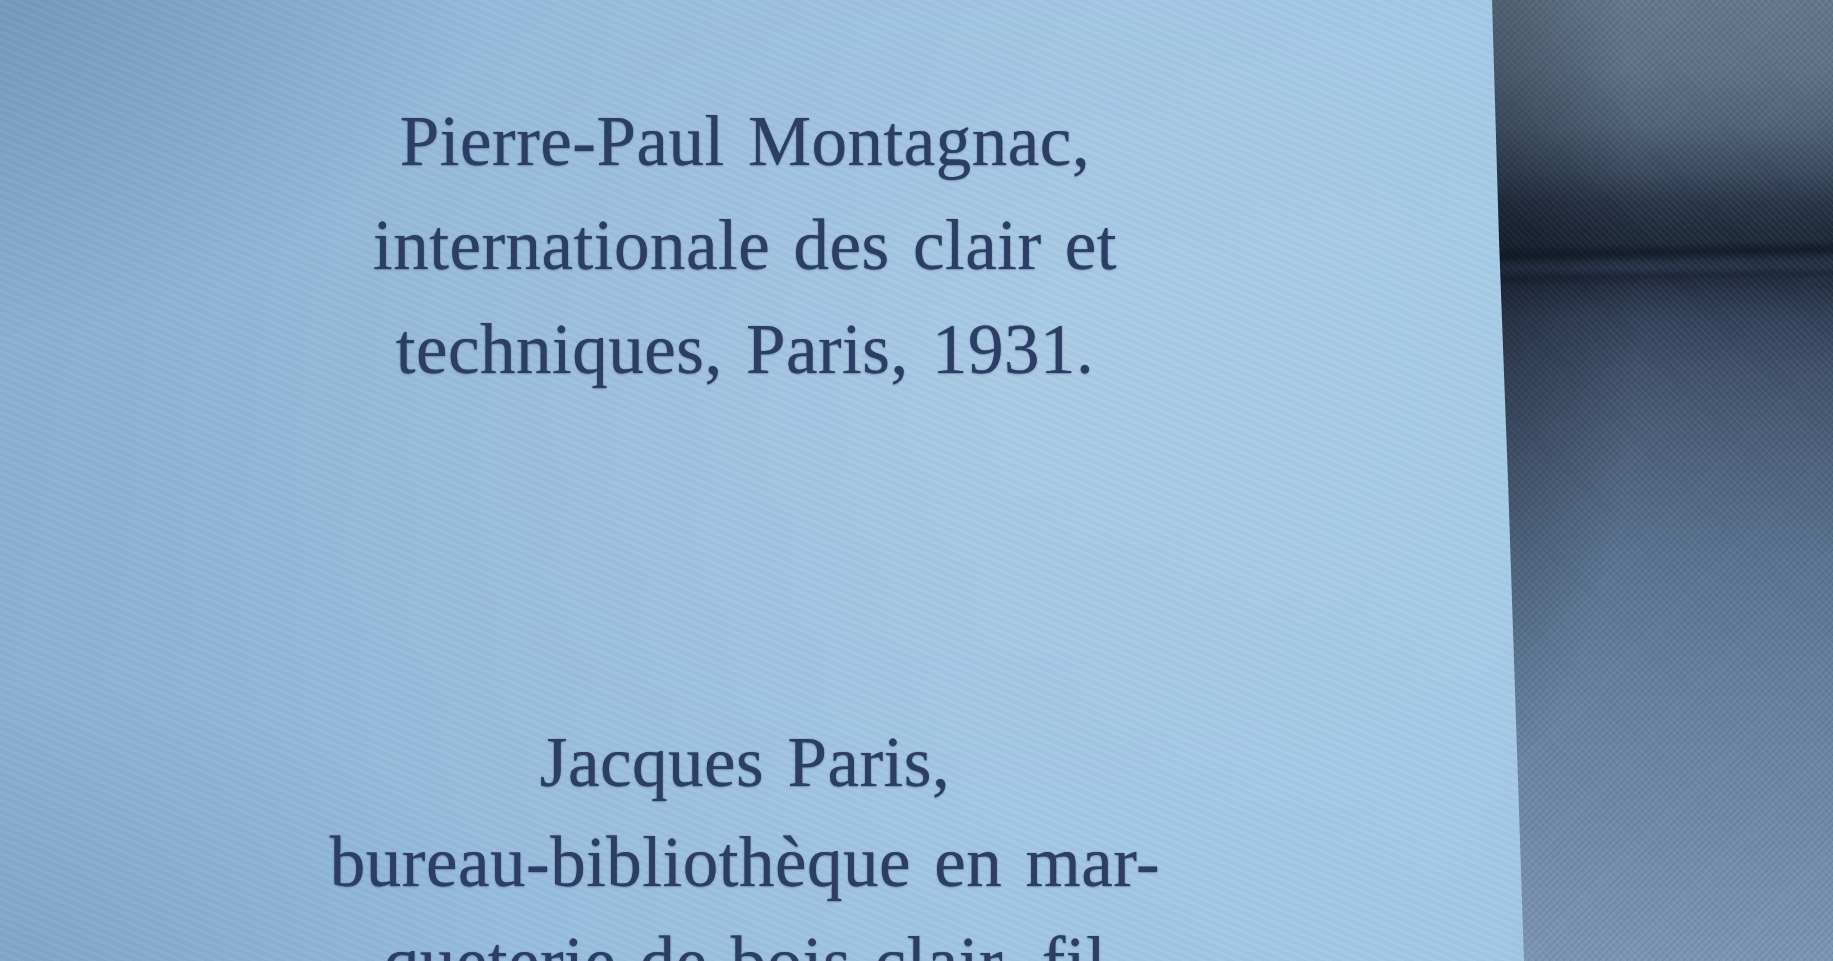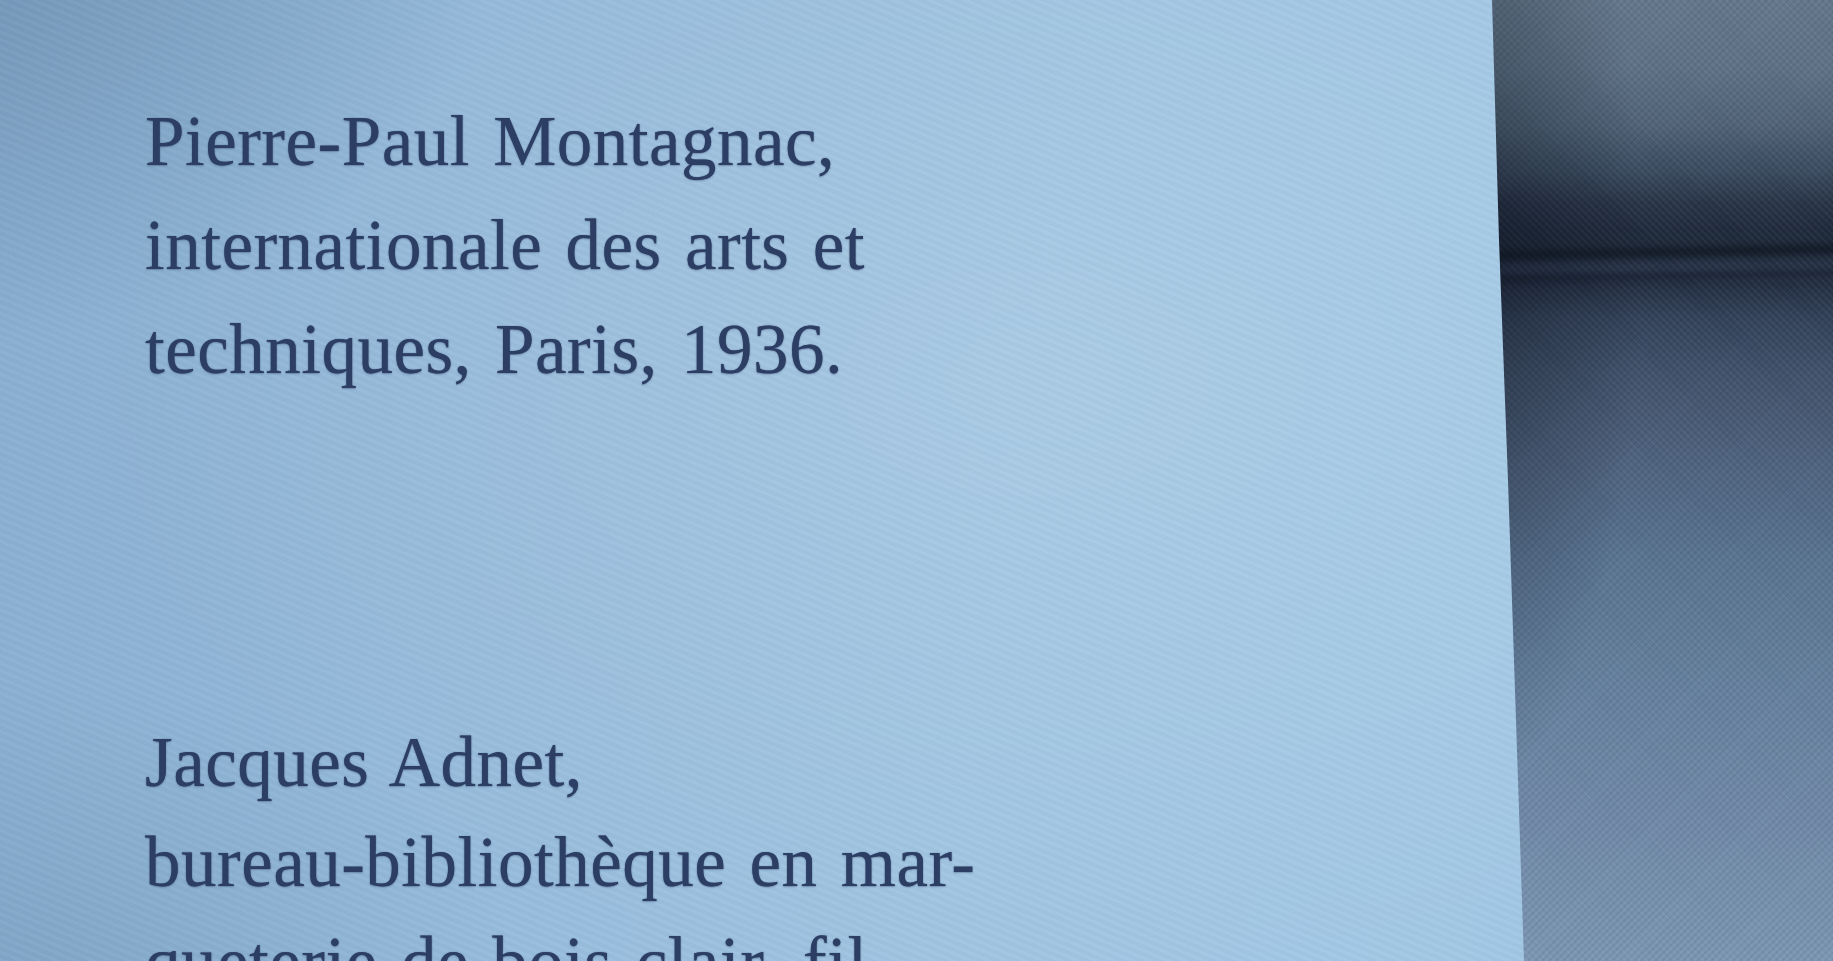--- a/index.html
+++ b/index.html
@@ -81,21 +81,21 @@
     inset: 0;
     background:
       repeating-linear-gradient(23deg, rgba(255,255,255,0.02) 0 3px, rgba(0,0,0,0.018) 3px 7px);
   }
 
   
   .caption {
     position: absolute;
     right: 488px;
     width: 1200px;
-    text-align: left;
+    text-align: center;
     font-size: 71px;
     color: #2c3e63;
     letter-spacing: 0.5px;
     word-spacing: 5px;
     text-shadow: 0 1px 2px rgba(46,62,99,0.35), 0 0 1px rgba(46,62,99,0.8);
   }
   .caption-1 { top: 89px;  line-height: 104px; }
   .caption-2 { top: 712px; line-height: 100px; }
   .caption .line { display: block; }
 </style>
@@ -109,24 +109,24 @@
     <div class="fabric-edge-shadow"></div>
     <div class="fabric-seam seam-1"></div>
     <div class="fabric-seam seam-2"></div>
   </div>
 
   <div class="paper">
     <div class="paper-grain"></div>
 
     <div class="caption caption-1">
       <span class="line">Pierre-Paul Montagnac,</span>
-      <span class="line">internationale des arts et</span>
-      <span class="line">techniques, Paris, 1936.</span>
+      <span class="line">internationale des clair et</span>
+      <span class="line">techniques, Paris, 1931.</span>
     </div>
 
     <div class="caption caption-2">
-      <span class="line">Jacques Adnet,</span>
+      <span class="line">Jacques Paris,</span>
       <span class="line">bureau-bibliothèque en mar-</span>
       <span class="line">queterie de bois clair, fil</span>
     </div>
   </div>
 
 </div>
 
 </body></html>

